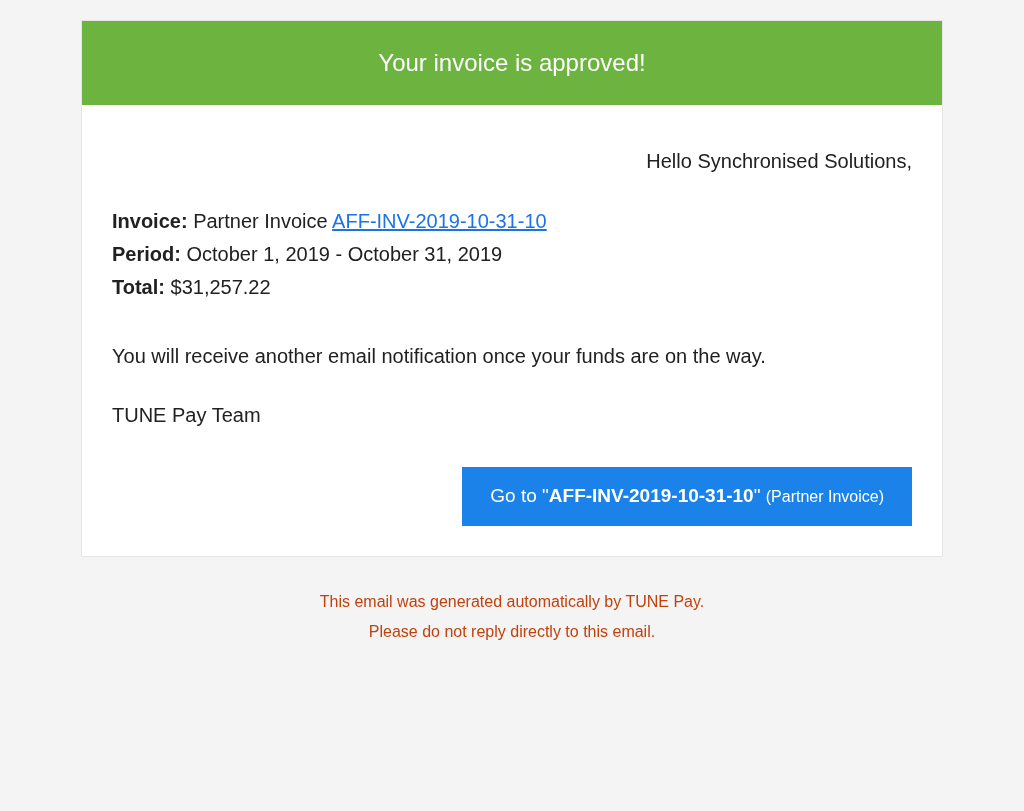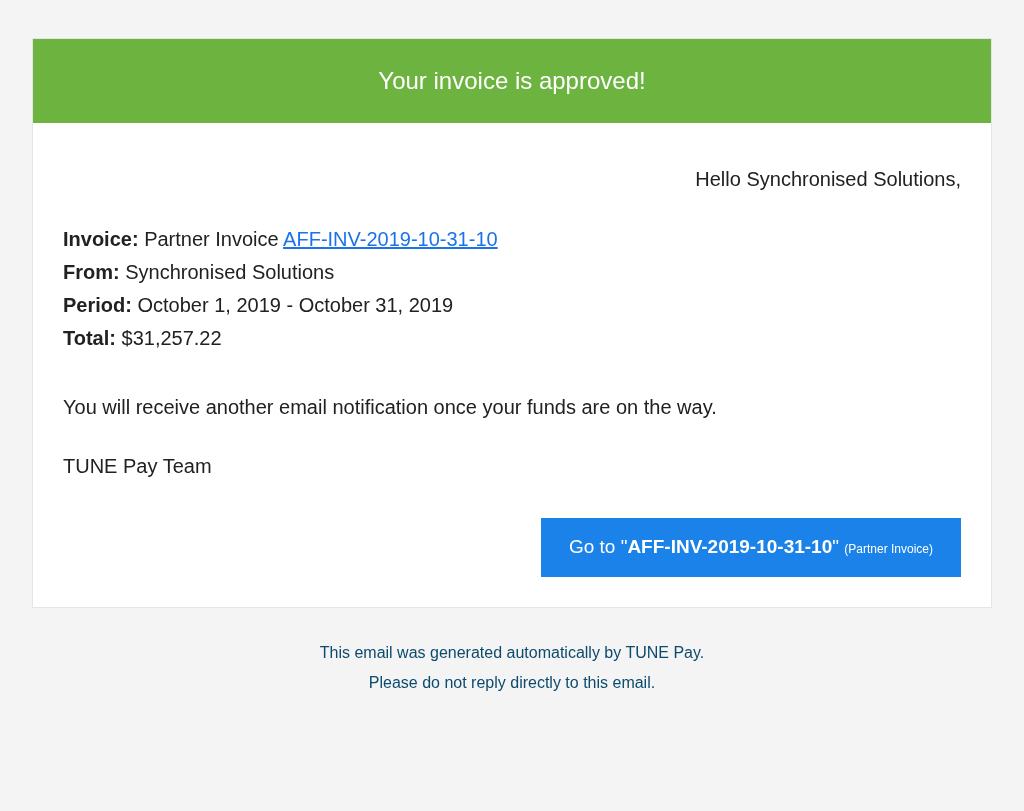--- a/index.html
+++ b/index.html
@@ -10,22 +10,22 @@
     body {
       font-family: -apple-system, BlinkMacSystemFont, "Segoe UI", Helvetica, Arial, sans-serif;
       background: #f4f4f4;
       padding: 20px;
       width: 1024px;
       height: 811px;
     }
     .email-container {
       background: #ffffff;
       border: 1px solid #e5e5e5;
-      width: 960px;
-      margin: 18px auto;
+      width: 862px;
+      margin: 0 auto;
     }
     .header-banner {
       background: #6cb33f;
       color: #ffffff;
       text-align: center;
       font-size: 24px;
       font-weight: 400;
       padding: 28px 0;
     }
     .email-body {
@@ -75,26 +75,26 @@
       border: none;
       cursor: pointer;
       font-family: inherit;
       line-height: 1.2;
       text-align: center;
     }
     .cta-bold {
       font-weight: 700;
     }
     .cta-sub {
-      font-size: 12px;
+      font-size: 16px;
       font-weight: 400;
     }
     .footer {
       text-align: center;
-      color: #0c4a6e;
+      color: #c2410c;
       font-size: 16px;
       margin-top: 30px;
       line-height: 1.9;
     }
     .footer-line {
       display: block;
     }
   </style>
 </head>
 <body>
@@ -104,23 +104,20 @@
     <span>Your invoice is approved!</span>
   </div>
 
   <div class="email-body">
     <div class="greeting">Hello Synchronised Solutions,</div>
 
 
     <div class="details">
       <div class="details-row">
         <span class="details-label">Invoice:</span><span> Partner Invoice </span><a class="invoice-link" href="#">AFF-INV-2019-10-31-10</a>
-      </div>
-      <div class="details-row">
-        <span class="details-label">From:</span><span> Synchronised Solutions</span>
       </div>
       <div class="details-row">
         <span class="details-label">Period:</span><span> October 1, 2019 - October 31, 2019</span>
       </div>
       <div class="details-row">
         <span class="details-label">Total:</span><span> $31,257.22</span>
       </div>
     </div>
 
     <div class="notice">You will receive another email notification once your funds are on the way.</div>

